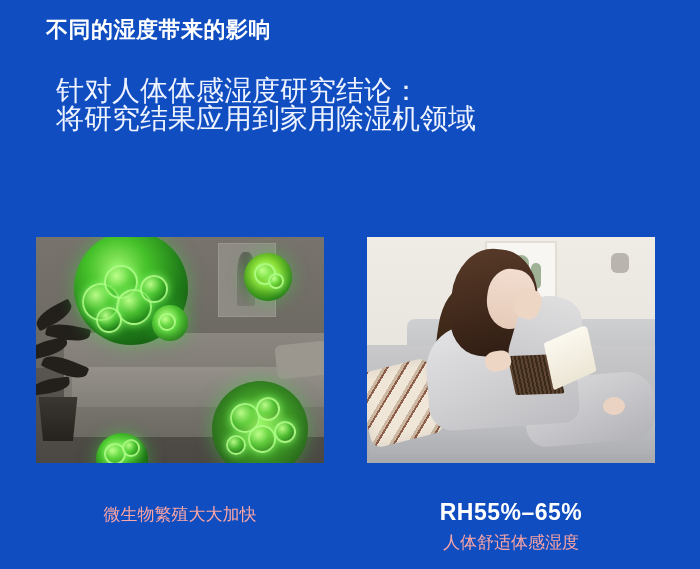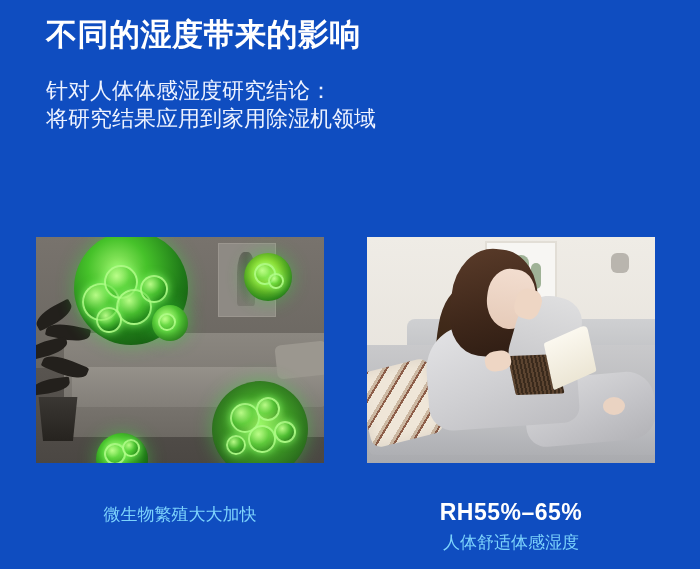--- a/index.html
+++ b/index.html
@@ -20,33 +20,33 @@
     background: #0f4dc0;
     overflow: hidden;
   }
 
   
   .headline {
     position: absolute;
     left: 46px;
     top: 16px;
     color: #ffffff;
-    font-size: 31px;
+    font-size: 22px;
     font-weight: bold;
     letter-spacing: 0.5px;
     line-height: 1.25;
     white-space: nowrap;
   }
 
   .body-copy {
     position: absolute;
-    left: 46px;
+    left: 56px;
     top: 77px;
     color: #eef3ff;
-    font-size: 22px;
+    font-size: 28px;
     line-height: 28px;
     white-space: nowrap;
   }
   .body-copy .line { display: block; }
   .body-copy .bold { font-weight: bold; color: #ffffff; }
   .body-copy .line.strong { font-weight: bold; color: #ffffff; }
 
   
   .panels {
     position: absolute;
@@ -272,21 +272,21 @@
     letter-spacing: 0.5px;
     line-height: 28px;
     white-space: nowrap;
   }
   .caption .small {
     display: block;
     font-size: 17px;
     font-weight: normal;
     line-height: 26px;
     margin-top: 4px;
-    color: #7dd3fc;
+    color: #fca5a5;
     white-space: nowrap;
   }
 </style>
 </head>
 <body>
 
 <div class="poster">
 
   <div class="headline">不同的湿度带来的影响</div>
 

